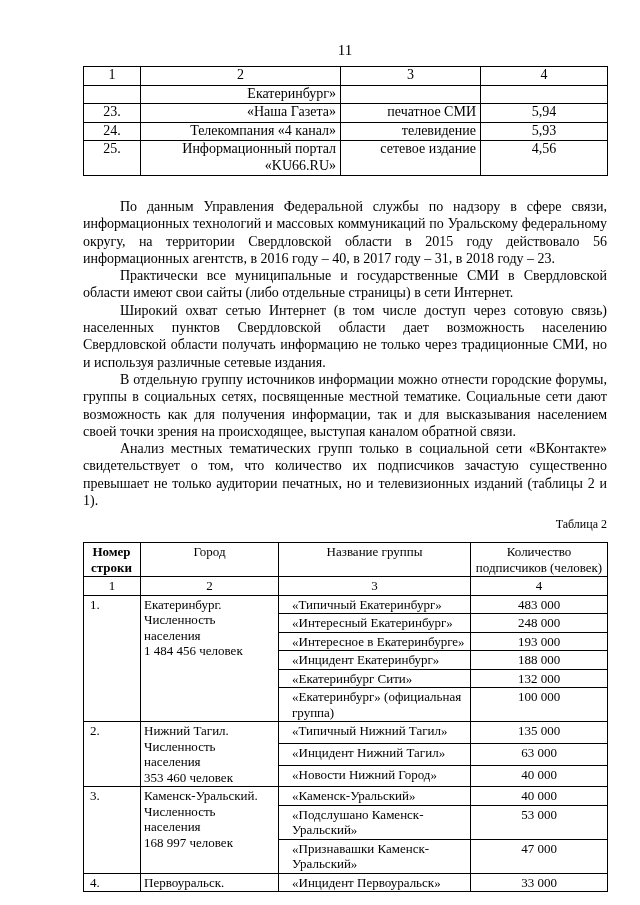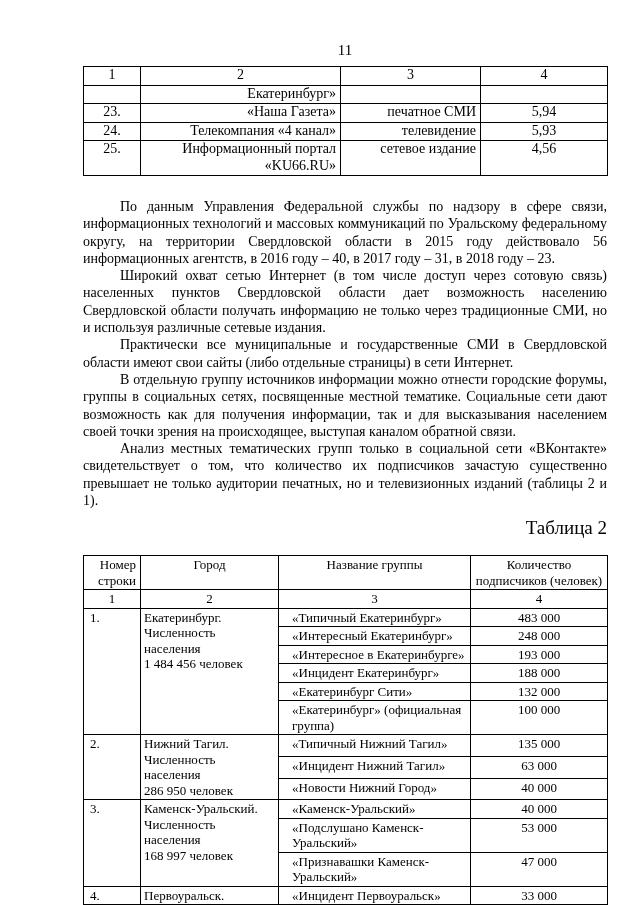--- a/index.html
+++ b/index.html
@@ -34,26 +34,26 @@
   
   .t1 { font-size: 14px; line-height: 16.5px; }
   .t1 td { padding: 0 4px 1px 4px; text-align: right; }
   .t1 .hc { text-align: center; }
   .t1 .c-num { text-align: center; }
   .t1 .c-val { text-align: center; }
   
   .bodytext { margin-top: 22px; font-size: 14px; line-height: 17.3px; text-align: justify; }
   .bodytext p { margin: 0; text-indent: 37px; }
   
-  .t2-caption { text-align: right; font-size: 19px; margin: 8px 0 16px 0; }
+  .t2-caption { text-align: right; font-size: 12px; margin: 8px 0 10px 0; }
   
   .t2 { font-size: 13px; line-height: 15.5px; }
   .t2 th, .t2 td { padding: 1px 4px; }
   .t2 thead th { text-align: center; }
-  .t2 thead .h-left { text-align: right; padding-left: 3px; }
+  .t2 thead .h-left { text-align: center; padding-left: 3px; font-weight: bold; }
   .t2 .colnum { text-align: center; }
   .t2 .c-rownum { padding-left: 6px; }
   .t2 .c-city { white-space: pre-line; padding: 1px 3px; }
   .t2 .c-group { padding-left: 13px; }
   .t2 .c-count { text-align: center; }
 </style>
 </head>
 <body>
 
 <div class="page">
@@ -96,22 +96,22 @@
         <td class="c-num">25.</td>
         <td>Информационный портал «KU66.RU»</td>
         <td>сетевое издание</td>
         <td class="c-val">4,56</td>
       </tr>
     </tbody>
   </table>
 
   <div class="bodytext">
     <p>По данным Управления Федеральной службы по надзору в сфере связи, информационных технологий и массовых коммуникаций по Уральскому федеральному округу, на территории Свердловской области в 2015 году действовало 56 информационных агентств, в 2016 году – 40, в 2017 году – 31, в 2018 году – 23.</p>
+    <p>Практически все муниципальные и государственные СМИ в Свердловской области имеют свои сайты (либо отдельные страницы) в сети Интернет.</p>
     <p>Широкий охват сетью Интернет (в том числе доступ через сотовую связь) населенных пунктов Свердловской области дает возможность населению Свердловской области получать информацию не только через традиционные СМИ, но и используя различные сетевые издания.</p>
-    <p>Практически все муниципальные и государственные СМИ в Свердловской области имеют свои сайты (либо отдельные страницы) в сети Интернет.</p>
     <p>В отдельную группу источников информации можно отнести городские форумы, группы в социальных сетях, посвященные местной тематике. Социальные сети дают возможность как для получения информации, так и для высказывания населением своей точки зрения на происходящее, выступая каналом обратной связи.</p>
     <p>Анализ местных тематических групп только в социальной сети «ВКонтакте» свидетельствует о том, что количество их подписчиков зачастую существенно превышает не только аудитории печатных, но и телевизионных изданий (таблицы 2 и 1).</p>
   </div>
 
   <div class="t2-caption">Таблица 2</div>
 
   <table class="t2">
     <colgroup>
       <col style="width:57px">
         <col style="width:138px">
@@ -160,21 +160,21 @@
       </tr>
       <tr>
         <td class="c-group">«Екатеринбург» (официальная группа)</td>
         <td class="c-count">100 000</td>
       </tr>
 
       <tr>
         <td class="c-rownum" rowspan="3">2.</td>
         <td class="c-city" rowspan="3">Нижний Тагил.
 Численность населения
-286 950 человек</td>
+353 460 человек</td>
         <td class="c-group">«Типичный Нижний Тагил»</td>
         <td class="c-count">135 000</td>
       </tr>
       <tr>
         <td class="c-group">«Инцидент Нижний Тагил»</td>
         <td class="c-count">63 000</td>
       </tr>
       <tr>
         <td class="c-group">«Новости Нижний Город»</td>
         <td class="c-count">40 000</td>

